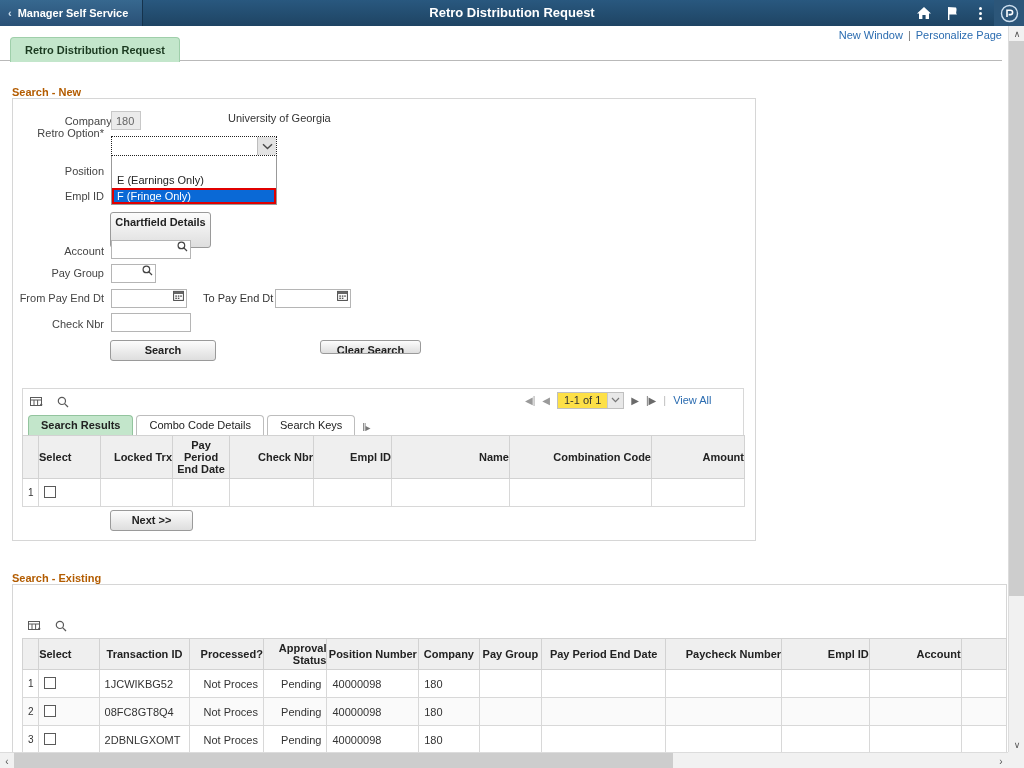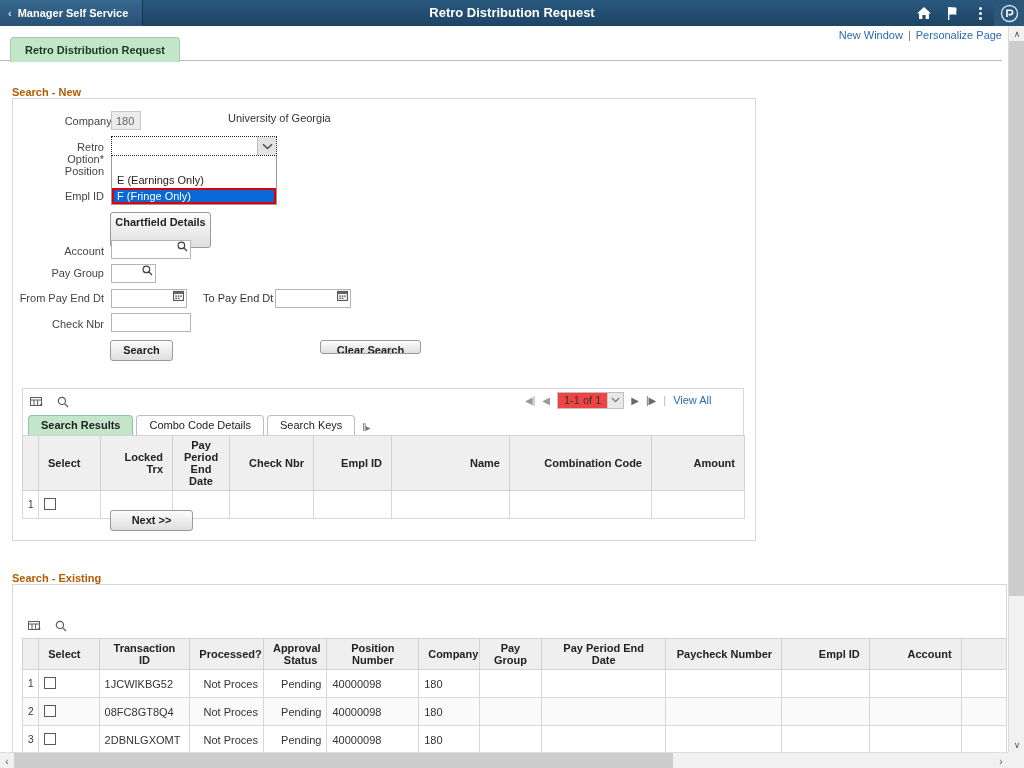--- a/index.html
+++ b/index.html
@@ -154,21 +154,21 @@
     cursor: pointer; letter-spacing: -1px;
   }
 
   table.grid {
     position: absolute; border-collapse: collapse;
     font-size: 11px; table-layout: fixed; background: #fff;
   }
   table.grid th {
     background: #efefef; border: 1px solid #d2d2d2;
     font-size: 11px; font-weight: bold; color: #222;
-    padding: 3px 9px; vertical-align: middle; line-height: 12px;
+    padding: 3px 0; vertical-align: middle; line-height: 12px;
   }
   table.grid td {
     border: 1px solid #d8d8d8; padding: 3px 5px;
     color: #333; height: 28px; vertical-align: middle;
   }
   table.grid tr.alt td { background: #fafafa; }
   .rownum { color: #6b3f10; font-size: 10px; text-align: right; width: 16px;
             border: 1px solid #d8d8d8; border-right: none; padding-right: 3px; }
   .th-rownum { width: 16px; border-right: none !important; }
   .cbx {
@@ -178,21 +178,21 @@
 
   
   .pager {
     position: absolute; display: flex; align-items: center;
     gap: 7px; font-size: 11px; color: #555; height: 18px;
   }
   .pager .nav-a { color: #9a9a9a; font-size: 10px; cursor: pointer; }
   .pager .nav-a.on { color: #6a6a6a; }
   .pgbox {
     display: flex; align-items: stretch; height: 17px;
-    border: 1px solid #c0c0c0; background: #ef4444;
+    border: 1px solid #c0c0c0; background: #fde047;
   }
   .pgbox .t { font-size: 11px; padding: 0 6px; line-height: 15px; color: #333; }
   .pgbox .a {
     width: 16px; background: #e8e8e8; border-left: 1px solid #c9c9c9;
     font-size: 8px; color: #777; display: flex;
     align-items: center; justify-content: center; cursor: pointer;
   }
   .pager .vbar { color: #bbb; }
   .pager .viewall { color: #2b6cb0; cursor: pointer; }
 
@@ -278,21 +278,21 @@
   <div class="pagetab">Retro Distribution Request</div>
 </div>
 
 <div class="section-title" style="left:12px; top:86px;">Search - New</div>
 <div class="panel" style="left:12px; top:98px; width:744px; height:443px;"></div>
 
 <div class="lbl" style="left:12px; top:115px; width:104px;padding-left:44px;">Company*</div>
 <input class="fld ro" style="left: 111px; top: 111px; width: 30px;" readonly="" value="180">
 <div class="static-text" style="left:228px; top:112px;">University of Georgia</div>
 
-<div class="lbl" style="left:0px; top:141px; width:104px;padding-left:40px;">Retro Option*</div>
+<div class="lbl" style="left:0px; top:127px; width:104px;">Retro Option*</div>
 <div class="combo" style="left:111px; top:136px; width:166px;">
   <div class="val"></div>
   <div class="arrow">
     <svg width="11" height="7" viewBox="0 0 11 7">
         <path d="M1 1.2 L5.5 5.6 L10 1.2" fill="none" stroke="#4a4a4a" stroke-width="1.4"></path>
       </svg>
   </div>
 </div>
 <div class="combo-list" style="left:111px; top:156px; width:166px;">
   <div class="opt"></div>
@@ -355,21 +355,21 @@
         <rect x="7.2" y="5.4" width="1.6" height="1.4" fill="#555"></rect>
         <rect x="2.3" y="7.6" width="1.6" height="1.4" fill="#555"></rect>
         <rect x="4.8" y="7.6" width="1.6" height="1.4" fill="#555"></rect>
       </svg>
   </span>
 </div>
 
 <div class="lbl" style="left:0px; top:318px; width:104px;">Check Nbr</div>
 <input class="fld" style="left: 111px; top: 313px; width: 80px;" value="">
 
-<div class="btn" style="left:110px; top:340px; width:63px; height:21px; line-height:19px;">Search</div>
+<div class="btn" style="left:110px; top:340px; width:106px; height:21px; line-height:19px;">Search</div>
 <div class="btn" style="left:320px; top:340px; width:101px; height:14px; line-height:19px;">Clear Search</div>
 
 <div class="panel" style="left:22px; top:388px; width:722px; height:118px; border-color:#d8d8d8;"></div>
 
 <div class="gridtools" style="left:30px; top:391px;">
   <span class="tool-ico">
     <svg width="13" height="12" viewBox="0 0 13 12">
         <rect x="0.5" y="1.5" width="11" height="8" fill="none" stroke="#5a5a5a" stroke-width="1"></rect>
         <path d="M0.5 4 H11.5 M4 4 V9.5 M7.6 4 V9.5" stroke="#5a5a5a" stroke-width="1"></path>
         <path d="M10 8.8 L12.4 8.8 M11.2 7.6 L11.2 10" stroke="#5a5a5a" stroke-width="1"></path>

